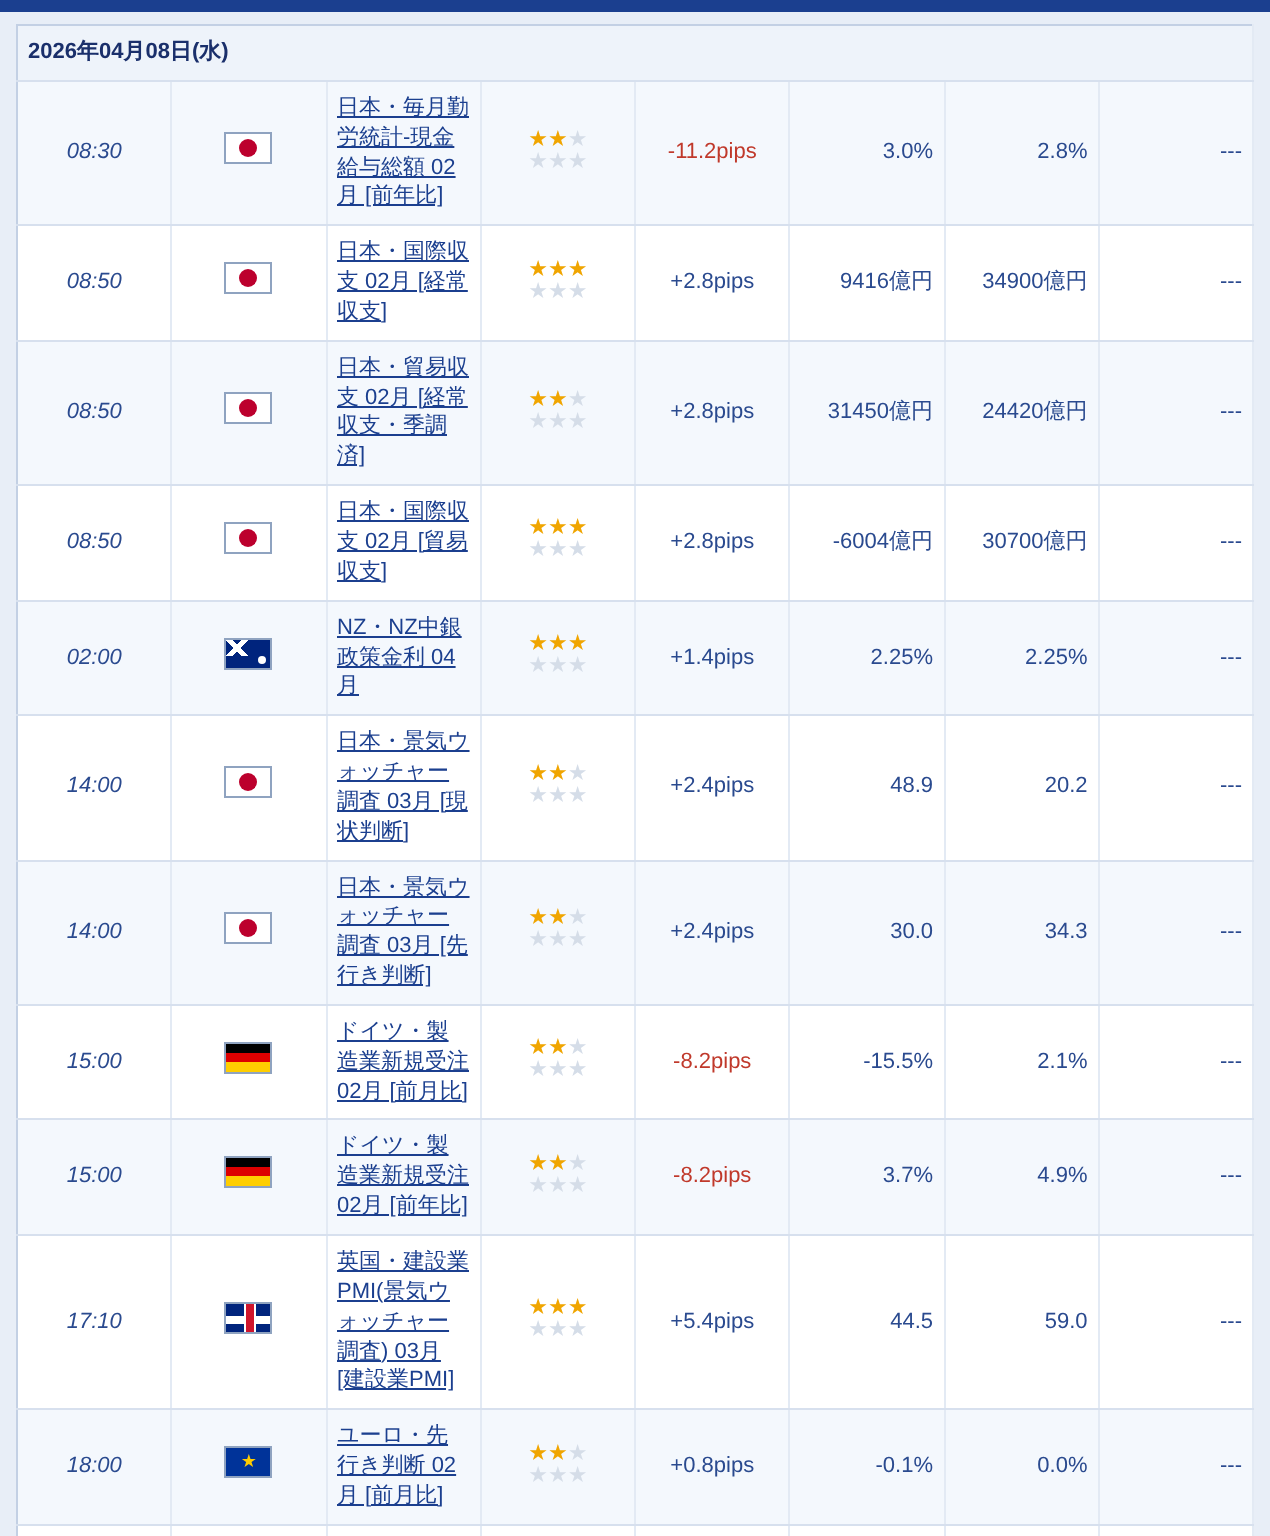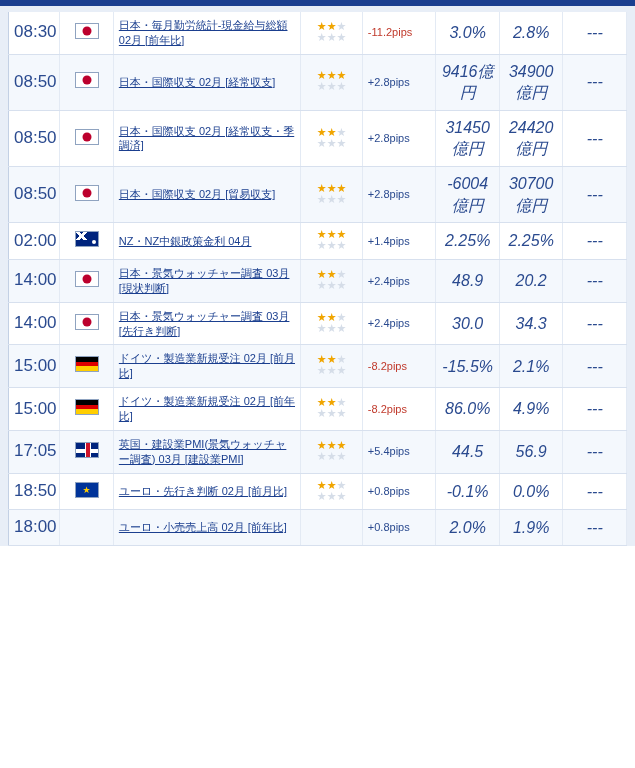--- a/index.html
+++ b/index.html
@@ -24,26 +24,26 @@
     border-left:1px solid #c3d0e4;
     border-right:1px solid #c3d0e4;
   }
   table.cal td{
     border-bottom:1px solid #d7e0ee;
     border-right:1px solid #e3eaf4;
     padding:6px 5px;
     vertical-align:middle;
     line-height:1.35;
   }
-  td.time{width:40px;text-align:right;color:#2a4a8f;font-size:17px;}
+  td.time{width:40px;text-align:center;color:#2a4a8f;font-size:11px;font-style:italic;}
   td.flag{width:42px;text-align:center;}
   td.name{width:175px;font-size:11px;color:#1b3f8f;text-decoration:underline;}
   td.stars{width:50px;text-align:center;}
-  td.pips{width:62px;text-align:left;font-size:11px;}
-  td.v1,td.v2,td.v3{width:52px;text-align:center;font-size:16px;color:#2a4a8f;font-style:italic;}
+  td.pips{width:62px;text-align:center;font-size:11px;}
+  td.v1,td.v2,td.v3{width:52px;text-align:right;font-size:11px;color:#2a4a8f;}
   td.v3{border-right:none;}
   tr.row:nth-child(even) td{background:#f4f8fd;}
   tr.row:nth-child(odd) td{background:#ffffff;}
   .datehdr td{
     background:#eef3fa;
     font-weight:bold;
     color:#1a2f6b;
     font-size:11px;
     padding:6px 8px;
     border-bottom:1px solid #c3d0e4;
@@ -91,20 +91,23 @@
 </style>
 </head>
 <body>
 
 <div class="topstrip"></div>
 <div class="topgap"></div>
 
 <div class="wrap">
   <table class="cal">
     <tbody id="cal-body">
+        <tr class="datehdr">
+          <td colspan="8">2026年04月08日(水)</td>
+        </tr>
         <tr class="row">
           <td class="time">08:30</td>
           <td class="flag"><span class="flagbox f-jp"></span></td>
           <td class="name">日本・毎月勤労統計-現金給与総額 02月 [前年比]</td>
           <td class="stars"><span class="starbox"><span class="starrow"><span class="st-on">★</span><span class="st-on">★</span><span class="st-off">★</span></span><span class="starrow"><span class="st-off">★</span><span class="st-off">★</span><span class="st-off">★</span></span></span></td>
           <td class="pips neg">-11.2pips</td>
           <td class="v1">3.0%</td>
           <td class="v2">2.8%</td>
           <td class="v3 dash">---</td>
         </tr>
@@ -114,21 +117,21 @@
           <td class="name">日本・国際収支 02月 [経常収支]</td>
           <td class="stars"><span class="starbox"><span class="starrow"><span class="st-on">★</span><span class="st-on">★</span><span class="st-on">★</span></span><span class="starrow"><span class="st-off">★</span><span class="st-off">★</span><span class="st-off">★</span></span></span></td>
           <td class="pips pos">+2.8pips</td>
           <td class="v1">9416億円</td>
           <td class="v2">34900億円</td>
           <td class="v3 dash">---</td>
         </tr>
         <tr class="row">
           <td class="time">08:50</td>
           <td class="flag"><span class="flagbox f-jp"></span></td>
-          <td class="name">日本・国際収支 02月 [経常収支・季調済]</td>
+          <td class="name">日本・貿易収支 02月 [経常収支・季調済]</td>
           <td class="stars"><span class="starbox"><span class="starrow"><span class="st-on">★</span><span class="st-on">★</span><span class="st-off">★</span></span><span class="starrow"><span class="st-off">★</span><span class="st-off">★</span><span class="st-off">★</span></span></span></td>
           <td class="pips pos">+2.8pips</td>
           <td class="v1">31450億円</td>
           <td class="v2">24420億円</td>
           <td class="v3 dash">---</td>
         </tr>
         <tr class="row">
           <td class="time">08:50</td>
           <td class="flag"><span class="flagbox f-jp"></span></td>
           <td class="name">日本・国際収支 02月 [貿易収支]</td>
@@ -177,36 +180,36 @@
           <td class="v1">-15.5%</td>
           <td class="v2">2.1%</td>
           <td class="v3 dash">---</td>
         </tr>
         <tr class="row">
           <td class="time">15:00</td>
           <td class="flag"><span class="flagbox f-de"></span></td>
           <td class="name">ドイツ・製造業新規受注 02月 [前年比]</td>
           <td class="stars"><span class="starbox"><span class="starrow"><span class="st-on">★</span><span class="st-on">★</span><span class="st-off">★</span></span><span class="starrow"><span class="st-off">★</span><span class="st-off">★</span><span class="st-off">★</span></span></span></td>
           <td class="pips neg">-8.2pips</td>
-          <td class="v1">86.0%</td>
+          <td class="v1">3.7%</td>
           <td class="v2">4.9%</td>
           <td class="v3 dash">---</td>
         </tr>
         <tr class="row">
-          <td class="time">17:05</td>
+          <td class="time">17:10</td>
           <td class="flag"><span class="flagbox f-gb"></span></td>
           <td class="name">英国・建設業PMI(景気ウォッチャー調査) 03月 [建設業PMI]</td>
           <td class="stars"><span class="starbox"><span class="starrow"><span class="st-on">★</span><span class="st-on">★</span><span class="st-on">★</span></span><span class="starrow"><span class="st-off">★</span><span class="st-off">★</span><span class="st-off">★</span></span></span></td>
           <td class="pips pos">+5.4pips</td>
           <td class="v1">44.5</td>
-          <td class="v2">56.9</td>
-          <td class="v3 dash">---</td>
-        </tr>
-        <tr class="row">
-          <td class="time">18:50</td>
+          <td class="v2">59.0</td>
+          <td class="v3 dash">---</td>
+        </tr>
+        <tr class="row">
+          <td class="time">18:00</td>
           <td class="flag"><span class="flagbox f-eu"></span></td>
           <td class="name">ユーロ・先行き判断 02月 [前月比]</td>
           <td class="stars"><span class="starbox"><span class="starrow"><span class="st-on">★</span><span class="st-on">★</span><span class="st-off">★</span></span><span class="starrow"><span class="st-off">★</span><span class="st-off">★</span><span class="st-off">★</span></span></span></td>
           <td class="pips pos">+0.8pips</td>
           <td class="v1">-0.1%</td>
           <td class="v2">0.0%</td>
           <td class="v3 dash">---</td>
         </tr>
         <tr class="row">
           <td class="time">18:00</td>

